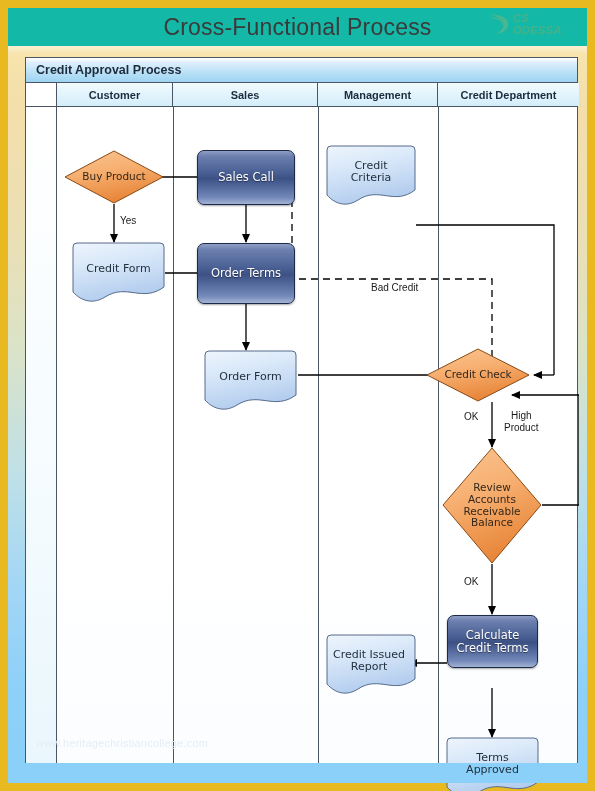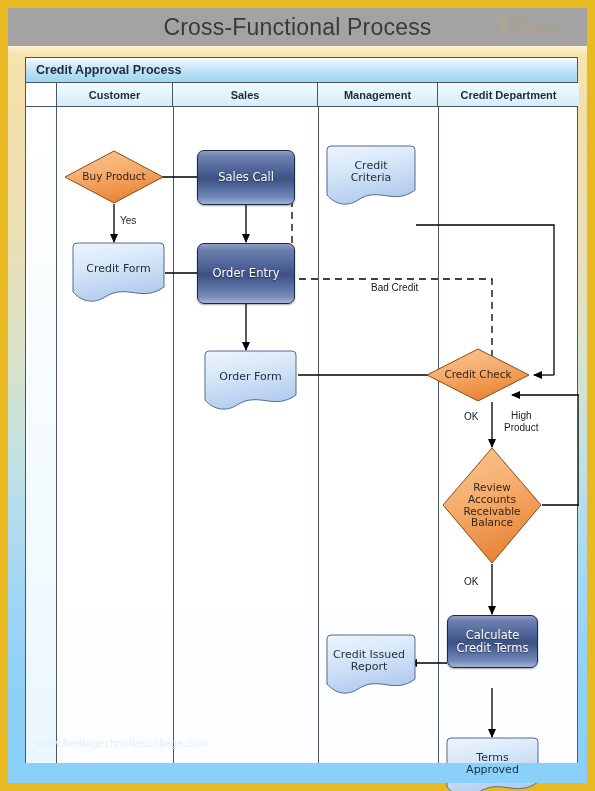--- a/index.html
+++ b/index.html
@@ -17,21 +17,21 @@
     box-sizing:border-box;
   }
   
   .canvas{
     position:absolute;left:8px;top:8px;width:579px;height:775px;
     background:linear-gradient(to bottom,#fefdf7 0%,#fdfbf2 4%,#f7e3ab 6%,#f3deab 14%,#eadfb5 30%,#d9e3c9 45%,#bfe0e6 60%,#a2d6f6 75%,#8ed0f8 88%,#8ad0f9 100%);
   }
   
   .titlebar{
     position:absolute;left:8px;top:8px;width:579px;height:38px;
-    background:#a3a3a3;
+    background:#14b8a6;
     display:flex;align-items:center;justify-content:center;
   }
   .title-text{
     font-size:23px;color:#3a3a3a;font-weight:400;
     letter-spacing:0.2px;
     font-family:"Liberation Sans","DejaVu Sans",sans-serif;
   }
   .logo{
     position:absolute;right:14px;top:10px;width:92px;height:28px;
     opacity:0.30;
@@ -231,21 +231,21 @@
             <path d="M5,1 H88 a4,4 0 0 1 4,4 V45 C70,61 55,41 33,55 C22,62 10,60 1,50 V5 a4,4 0 0 1 4,-4 Z" fill="url(#dg1)" stroke="#566b8c" stroke-width="1"></path>
           </svg>
           <span class="lbl" style="margin-top:-8px;">Credit Form</span>
         </div>
 
         <div class="node proc" style="left:171px;top:43px;width:98px;height:55px;">
           <span class="lbl">Sales Call</span>
         </div>
 
         <div class="node proc" style="left:171px;top:136px;width:98px;height:61px;">
-          <span class="lbl">Order Entry</span>
+          <span class="lbl">Order Terms</span>
         </div>
 
         <div class="node doc" style="left:178px;top:243px;width:93px;height:62px;">
           <svg width="93" height="62" style="position:absolute;left:0;top:0;">
             <path d="M5,1 H88 a4,4 0 0 1 4,4 V45 C70,61 55,41 33,55 C22,62 10,60 1,50 V5 a4,4 0 0 1 4,-4 Z" fill="url(#dg1)" stroke="#566b8c" stroke-width="1"></path>
           </svg>
           <span class="lbl" style="margin-top:-8px;">Order Form</span>
         </div>
 
         <div class="node doc" style="left:300px;top:38px;width:90px;height:62px;white-space:pre;">

